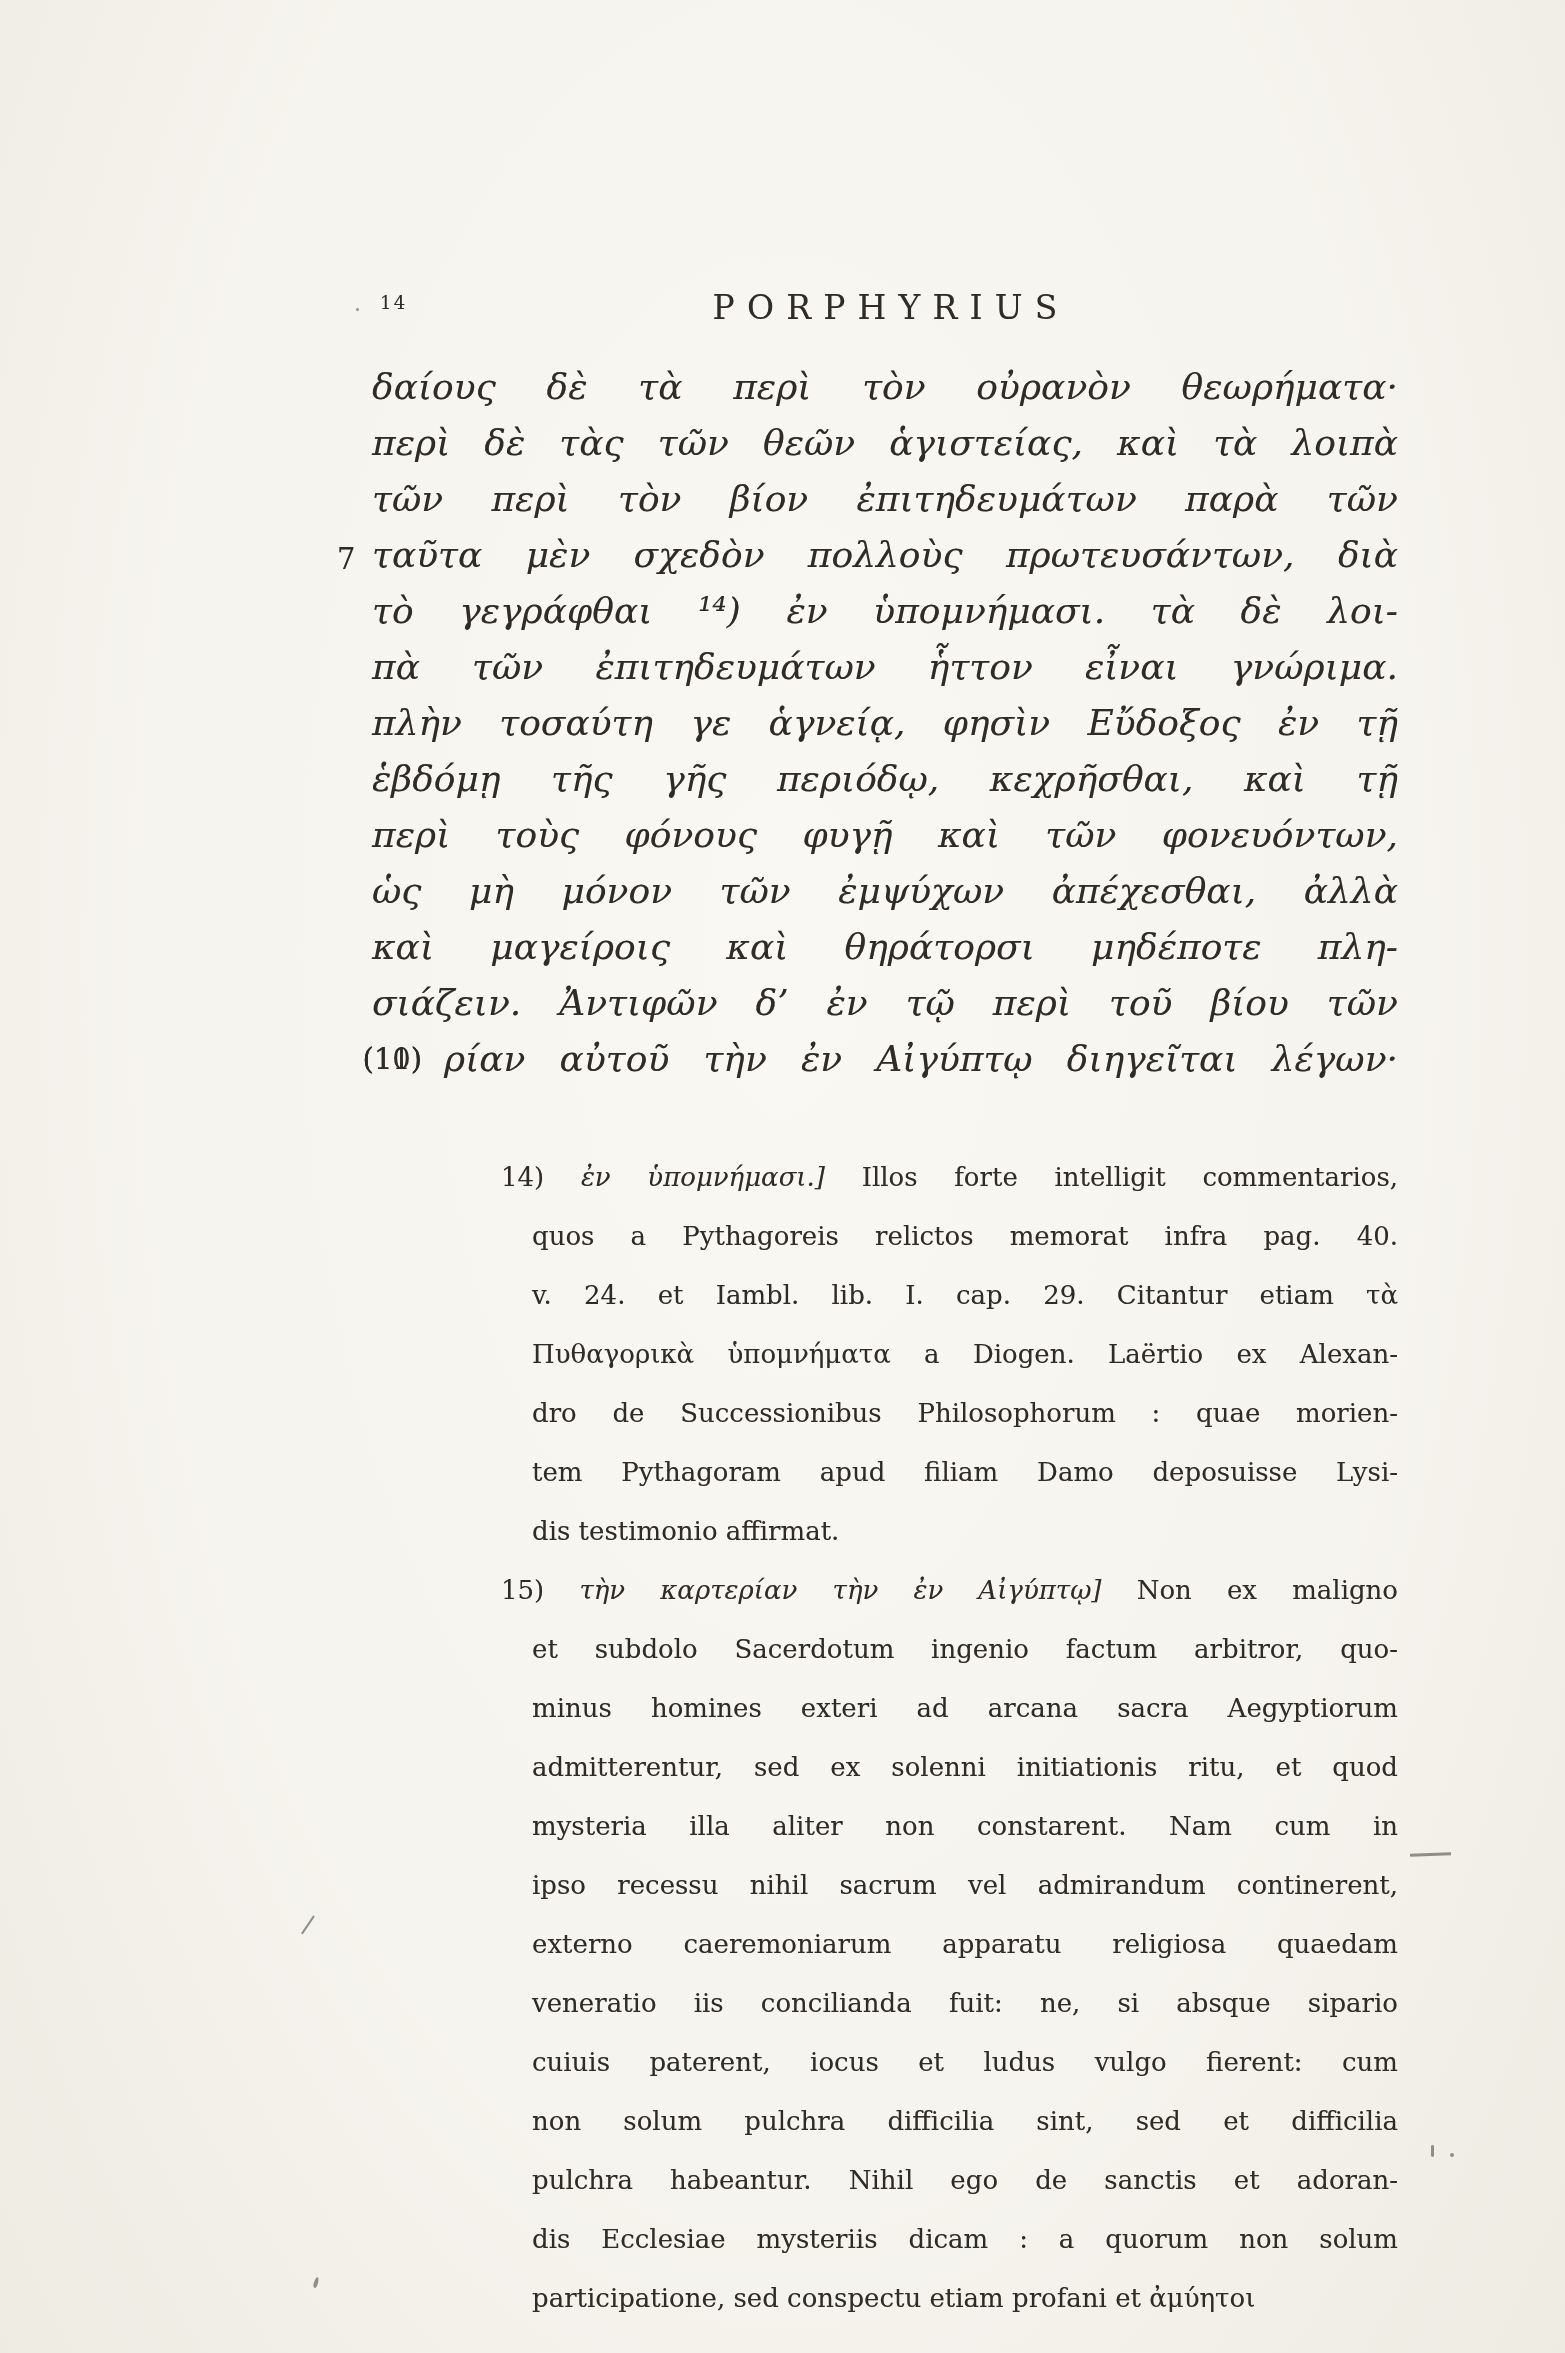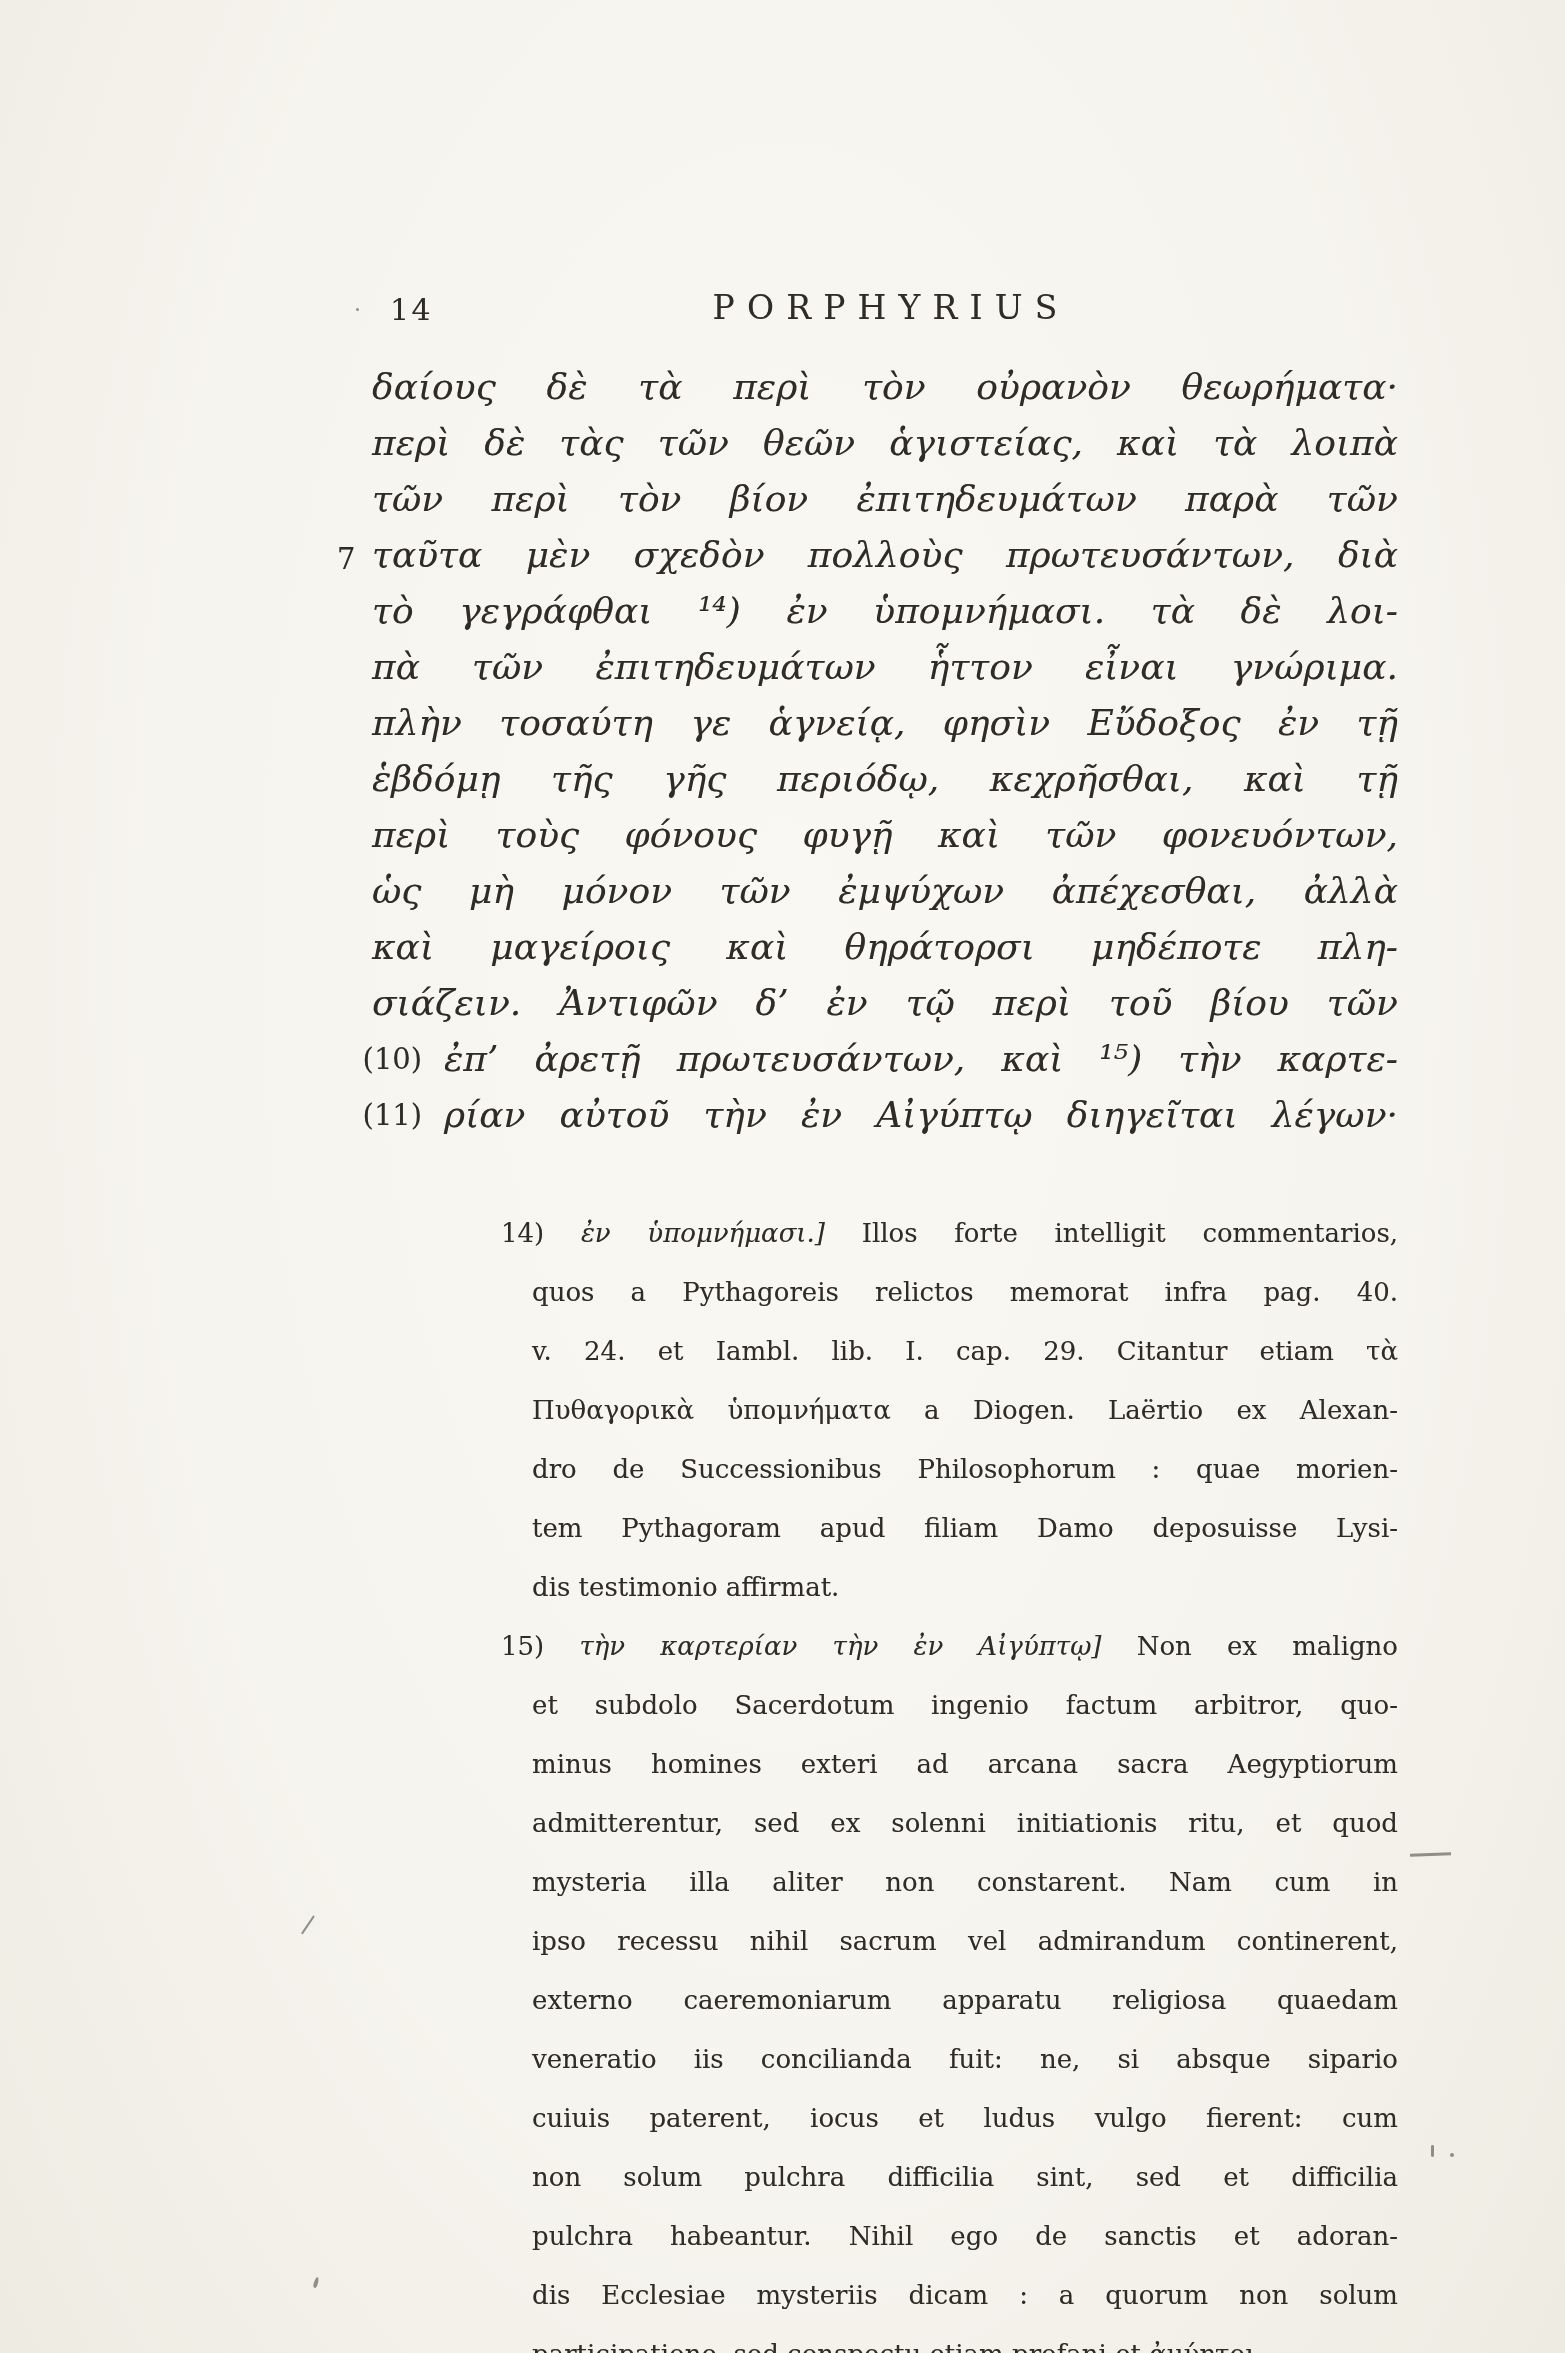--- a/index.html
+++ b/index.html
@@ -19,22 +19,22 @@
   }
   .content{
     position:absolute;
     left:372px;
     top:288px;
     width:1026px;
   }
   
   .header{position:relative;height:42px;margin-bottom:29px;}
   .page-number{
-    position:absolute;left:18px;top:3.8px;
-    font-size:30px;letter-spacing:2.4px;
+    position:absolute;left:8px;top:3.8px;
+    font-size:18px;letter-spacing:2.4px;
   }
   .running-title{
     text-align:center;
     font-size:33px;
     letter-spacing:12.2px;
     padding-left:12.2px; 
   }
   
   .greek-text{
     font-style:italic;
@@ -100,21 +100,21 @@
         <div class="line"><span class="line-marker plain">7</span></div>
         <div class="line"><span class="line-text">ταῦτα μὲν σχεδὸν πολλοὺς πρωτευσάντων, διὰ</span></div>
         <div class="line"><span class="line-text">τὸ γεγράφθαι ¹⁴) ἐν ὑπομνήμασι. τὰ δὲ λοι-</span></div>
         <div class="line"><span class="line-text">πὰ τῶν ἐπιτηδευμάτων ἧττον εἶναι γνώριμα.</span></div>
         <div class="line"><span class="line-text">πλὴν τοσαύτη γε ἁγνείᾳ, φησὶν Εὔδοξος ἐν τῇ</span></div>
         <div class="line"><span class="line-text">ἑβδόμῃ τῆς γῆς περιόδῳ, κεχρῆσθαι, καὶ τῇ</span></div>
         <div class="line"><span class="line-text">περὶ τοὺς φόνους φυγῇ καὶ τῶν φονευόντων,</span></div>
         <div class="line"><span class="line-text">ὡς μὴ μόνον τῶν ἐμψύχων ἀπέχεσθαι, ἀλλὰ</span></div>
         <div class="line"><span class="line-text">καὶ μαγείροις καὶ θηράτορσι μηδέποτε πλη-</span></div>
         <div class="line"><span class="line-text">σιάζειν. Ἀντιφῶν δ’ ἐν τῷ περὶ τοῦ βίου τῶν</span></div>
-        <div class="line indented"><span class="line-marker paren">(10)</span><span class="line-text">ἐπ’ ἀρετῇ πρωτευσάντων, καὶ ¹⁵) τὴν καρτε-</span></div>
+        <div class="line indented"><span class="line-marker paren">(10)</span></div>
         <div class="line indented"><span class="line-marker paren">(11)</span><span class="line-text">ρίαν αὐτοῦ τὴν ἐν Αἰγύπτῳ διηγεῖται λέγων·</span></div>
       </div>
 
     <div class="footnotes">
         <div class="footnote">
           <div class="fn-line first"><span class="fn-label">14) </span><span class="fn-lemma">ἐν ὑπομνήμασι.] </span><span class="fn-rest">Illos forte intelligit commentarios,</span></div>
           <div class="fn-line">quos a Pythagoreis relictos memorat infra pag. 40.</div>
           <div class="fn-line">v. 24. et Iambl. lib. I. cap. 29. Citantur etiam τὰ</div>
           <div class="fn-line">Πυθαγορικὰ ὑπομνήματα a Diogen. Laërtio ex Alexan-</div>
           <div class="fn-line">dro de Successionibus Philosophorum : quae morien-</div>

